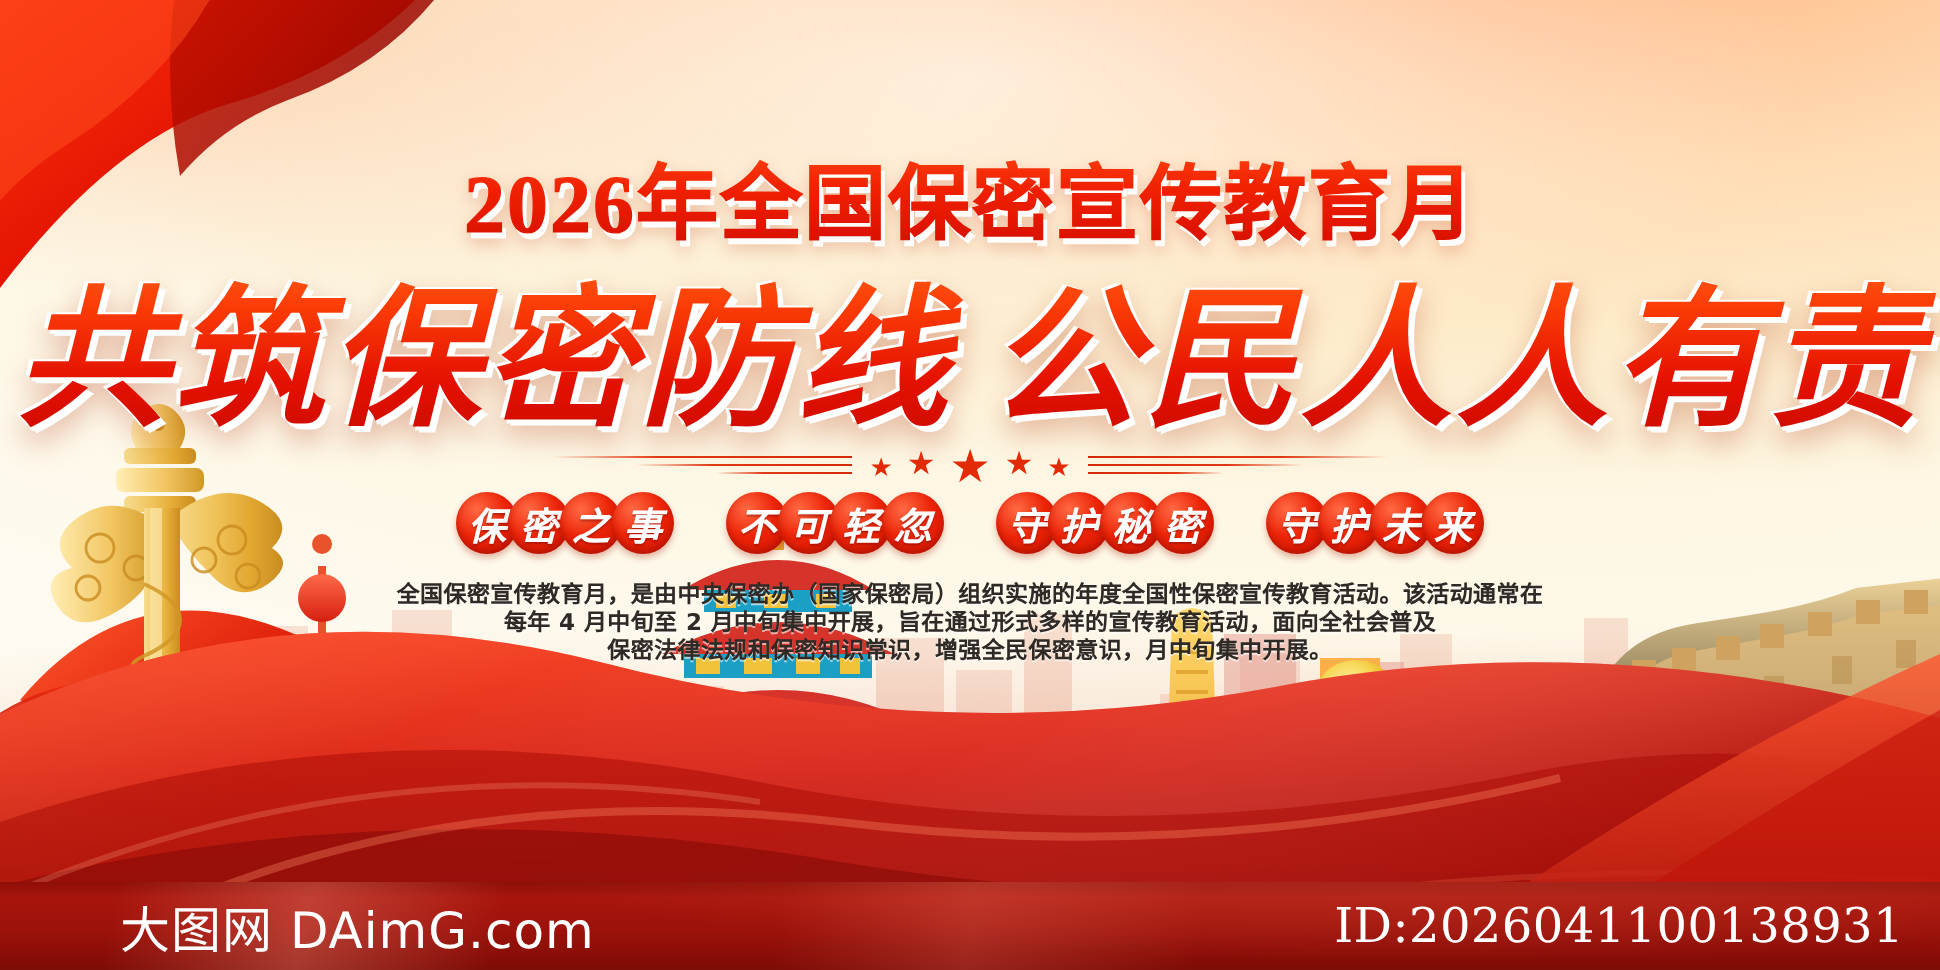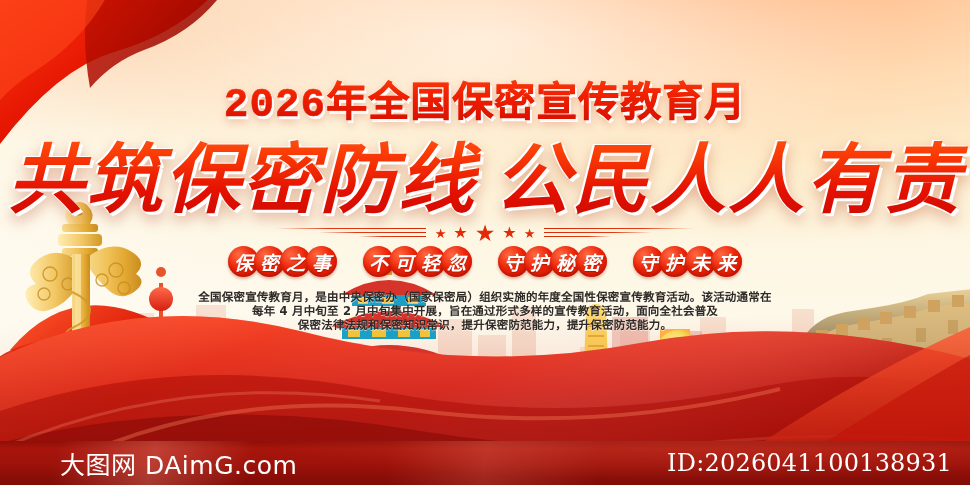--- a/index.html
+++ b/index.html
@@ -60,21 +60,21 @@
   .peony{ position:absolute; }
   .peony-left{ left:86px; top:330px; width:150px; height:110px; }
   .peony-right{ right:210px; top:322px; width:210px; height:130px; }
 
   
   .content{ position:absolute; left:0; right:0; top:0; }
 
   .title-year{
     position:absolute; top:68px; left:0; right:0;
     text-align:center;
-    font-family:Liberation Mono, monospace;
+    font-family:Liberation Serif, serif;
     font-size:41px; font-weight:bold; letter-spacing:1px;
     background:linear-gradient(180deg,#ff4a16 0%,#f02000 45%,#d40d00 100%);
     -webkit-background-clip:text; background-clip:text; color:transparent;
     -webkit-text-stroke:0.6px rgba(255,255,255,.0);
     filter:drop-shadow(2px 3px 0 rgba(255,255,255,.95)) drop-shadow(0 3px 4px rgba(180,40,0,.22));
   }
 
   .title-main{
     position:absolute; top:118px; left:0; right:0;
     text-align:center;
@@ -615,21 +615,21 @@
         <span class="ch">守</span>
         <span class="ch">护</span>
         <span class="ch">未</span>
         <span class="ch">来</span>
       </div>
     </div>
 
     <div class="para">
       <span>全国保密宣传教育月，是由中央保密办（国家保密局）组织实施的年度全国性保密宣传教育活动。该活动通常在</span>
       <span>每年 4 月中旬至 2 月中旬集中开展，旨在通过形式多样的宣传教育活动，面向全社会普及</span>
-      <span>保密法律法规和保密知识常识，提升保密防范能力，提升保密防范能力。</span>
+      <span>保密法律法规和保密知识常识，增强全民保密意识，月中旬集中开展。</span>
     </div>
   </div>
 
   <div class="botbar">
     <div class="sheen"></div>
     <div class="wm-left">大图网 DAimG.com</div>
     <div class="wm-right">ID:2026041100138931</div>
   </div>
 
 </div>

